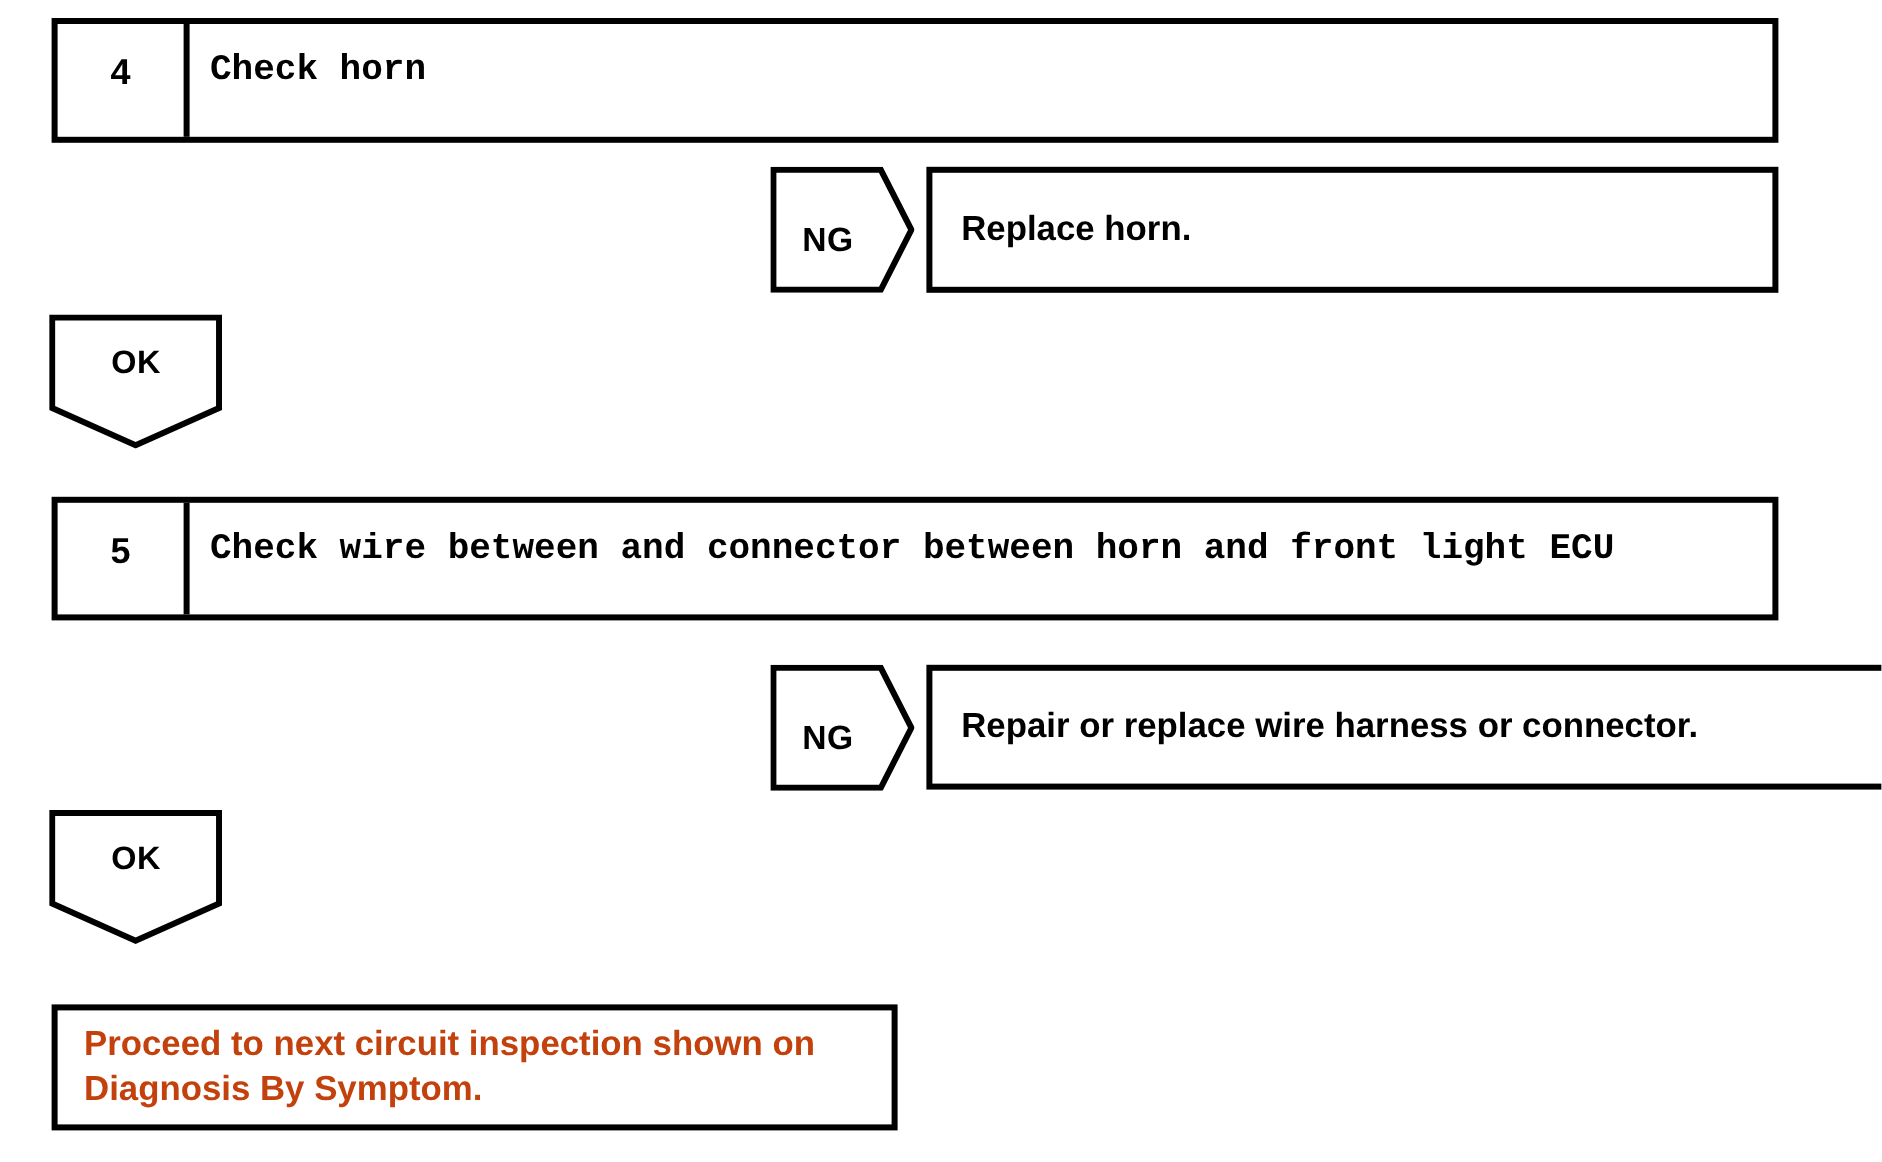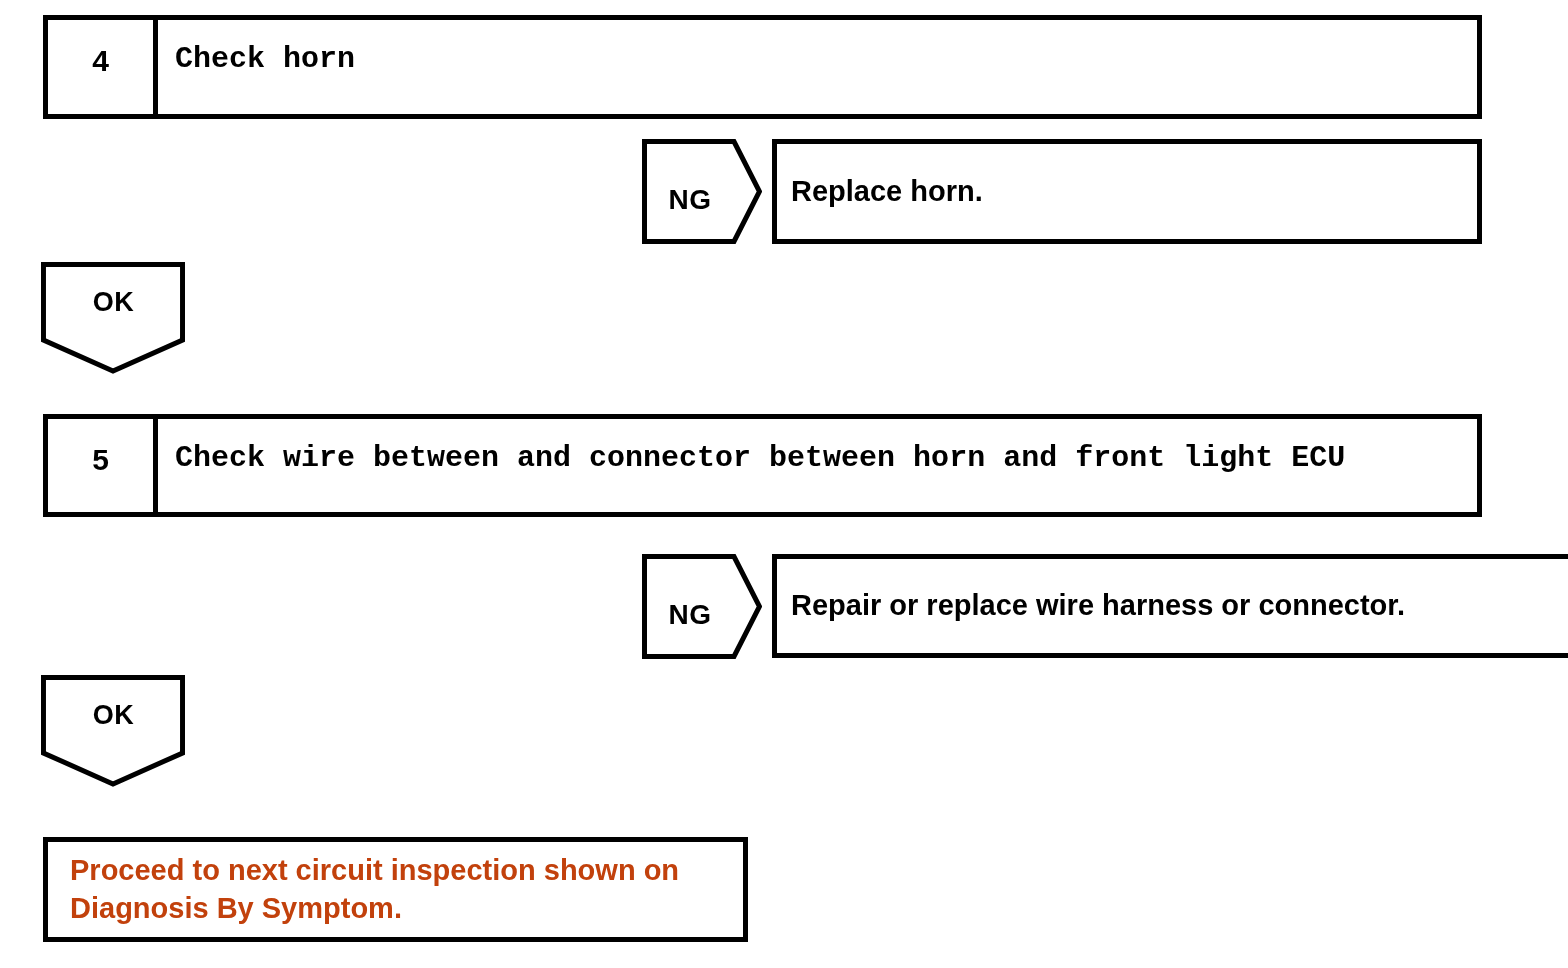--- a/index.html
+++ b/index.html
@@ -90,21 +90,21 @@
     box-sizing: border-box;
     border: 5px solid #000000;
     background: #ffffff;
     display: flex;
     align-items: center;
   }
   .action-text {
     font-size: 29px;
     font-weight: bold;
     color: #000000;
-    padding-left: 14px;
+    padding-left: 24px;
     line-height: 1.15;
     white-space: nowrap;
   }
 
   
   .ok-arrow {
     position: absolute;
     width: 144px;
     height: 112px;
   }

